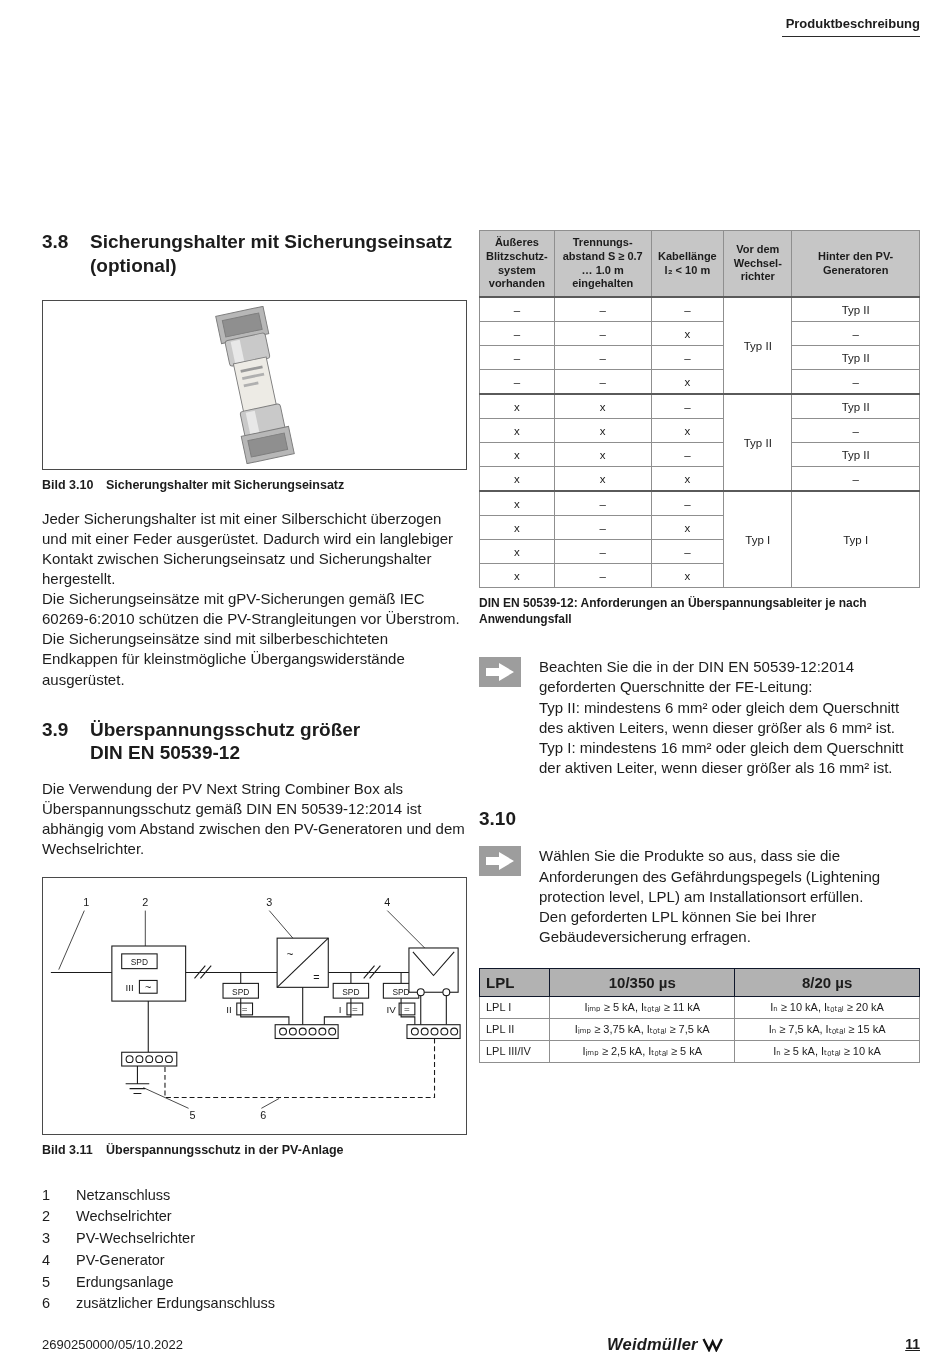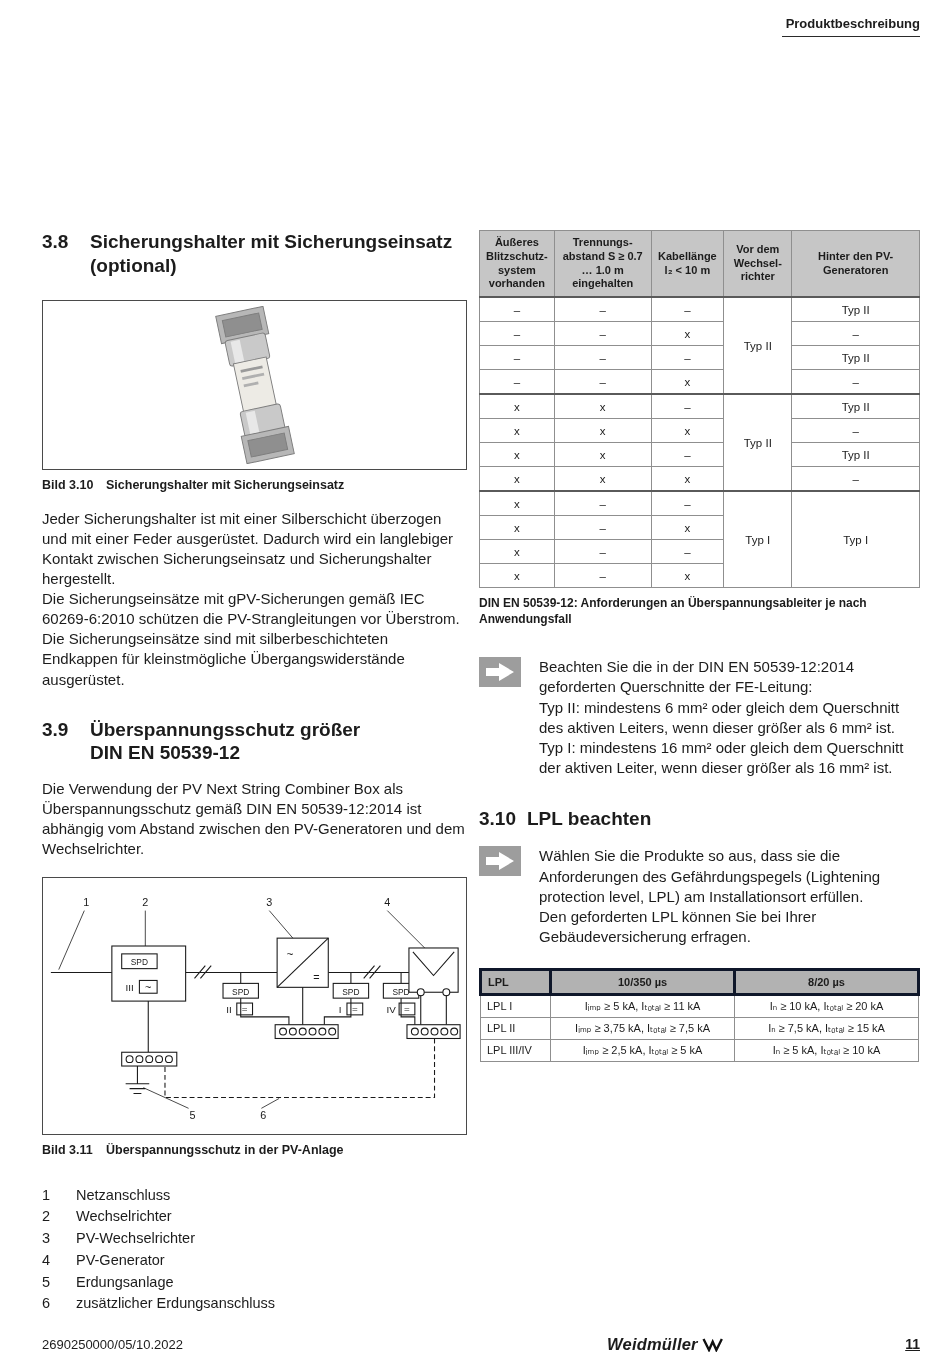--- a/index.html
+++ b/index.html
@@ -47,22 +47,22 @@
 
   
   .note{display:flex;margin-top:30px;}
   .note-icon{width:42px;height:30px;flex:none;margin-right:18px;}
   .note-icon svg{display:block;}
   .note-text{flex:1;}
   .note-text p{margin:0;font-size:15px;line-height:1.35;}
 
   
   .lpl-table{width:100%;border-collapse:collapse;table-layout:fixed;margin-top:20px;}
-  .lpl-table th{background:#b2b2b2;font-size:11px;font-weight:bold;padding:5px 4px;
-                border:3px solid #0f172a;text-align:center;}
+  .lpl-table th{background:#b2b2b2;font-size:15px;font-weight:bold;padding:5px 4px;
+                border:1px solid #0f172a;text-align:center;}
   .lpl-table th.lpl-name{text-align:left;padding-left:6px;}
   .lpl-table td{font-size:11px;padding:4px 4px;border:1px solid #8f8f8f;text-align:center;}
   .lpl-table td.lpl-name{text-align:left;padding-left:6px;}
 
   
   .footer{position:absolute;bottom:14px;left:42px;right:30px;height:24px;display:flex;align-items:center;gap:8px;}
   .doc-num{font-size:13px;}
   .brand{position:absolute;left:71%;transform:translateX(-50%);display:flex;align-items:center;gap:4px;
          font-style:italic;font-weight:bold;font-size:16.5px;letter-spacing:.2px;}
   .brand-mark{display:block;}
@@ -362,21 +362,20 @@
         </div>
         <div class="note-text">
           <p>Beachten Sie die in der DIN EN 50539-12:2014 geforderten Querschnitte der FE-Leitung:</p>
           <p>Typ II: mindestens 6 mm² oder gleich dem Querschnitt des aktiven Leiters, wenn dieser größer als 6 mm² ist.</p>
           <p>Typ I: mindestens 16 mm² oder gleich dem Querschnitt der aktiven Leiter, wenn dieser größer als 16 mm² ist.</p>
         </div>
       </div>
 
       <div class="sec-head mt28">
         <span class="num">3.10</span>
-        <span class="ttl">LPL beachten</span>
       </div>
 
       <div class="note" style="margin-top:16px;">
         <div class="note-icon">
           <svg viewBox="0 0 42 30" width="42" height="30">
             <rect width="42" height="30" fill="#9d9d9d"></rect>
             <path d="M7 11 L20 11 L20 6 L35 15 L20 24 L20 19 L7 19 Z" fill="#ffffff"></path>
           </svg>
         </div>
         <div class="note-text">

